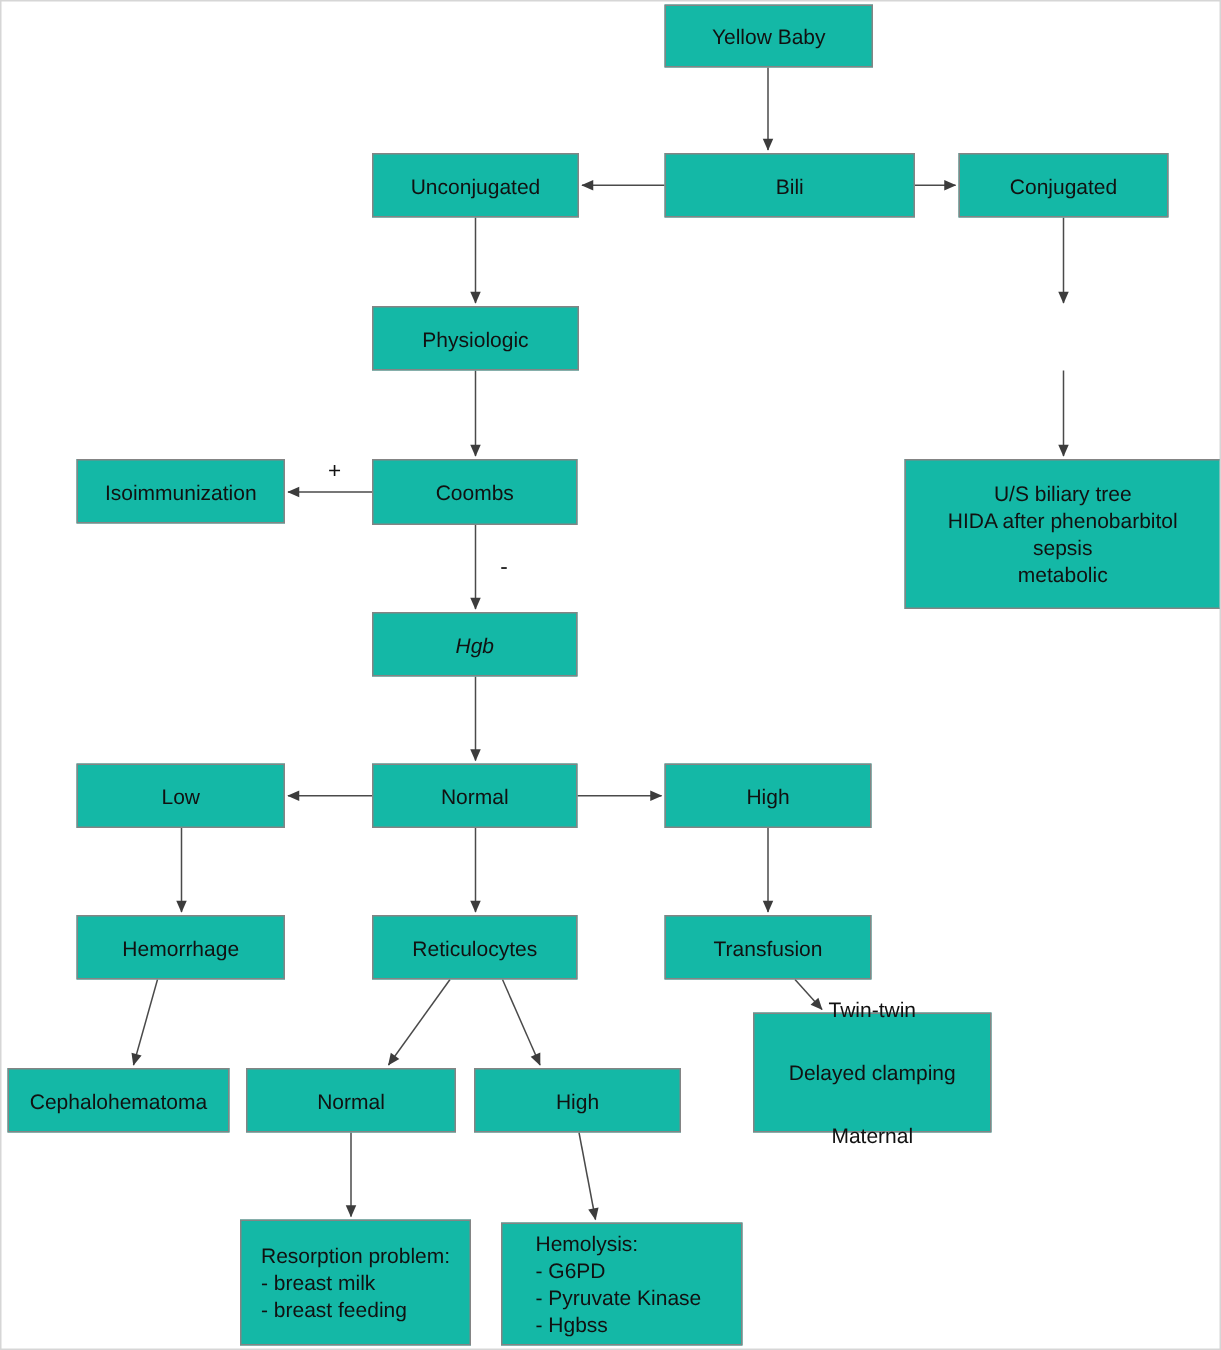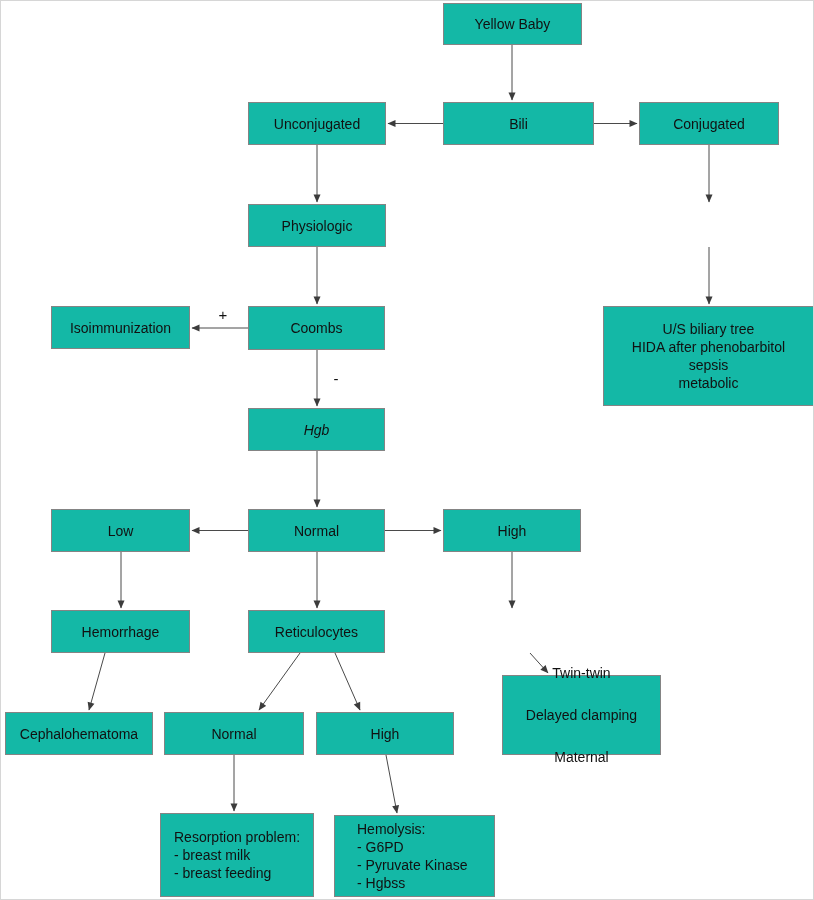--- a/index.html
+++ b/index.html
@@ -82,40 +82,41 @@
       <line x1="529" y1="652" x2="547" y2="672" marker-end="url(#arrow)"></line>
       <line x1="233" y1="754" x2="233" y2="810" marker-end="url(#arrow)"></line>
       <line x1="385" y1="754" x2="396" y2="812" marker-end="url(#arrow)"></line>
     </g>
   </svg>
 
   <span class="edge-label" style="left:222px; top:313px;">+</span>
   <span class="edge-label" style="left:335px; top:377px;">-</span>
 
   <div class="node" style="left:442px; top:2px;   width:139px; height:42px;">Yellow Baby</div>
-  <div class="node" style="left:442px; top:101px; width:151px; height:43px;">Bili</div>
+  <div class="node" style="left:442px; top:101px; width:167px; height:43px;">Bili</div>
   <div class="node" style="left:247px; top:101px; width:138px; height:43px;">Unconjugated</div>
   <div class="node" style="left:638px; top:101px; width:140px; height:43px;">Conjugated</div>
   <div class="node" style="left:247px; top:203px; width:138px; height:43px;">Physiologic</div>
   <div class="node" style="left:50px;  top:305px; width:139px; height:43px;">Isoimmunization</div>
   <div class="node" style="left:247px; top:305px; width:137px; height:44px;">Coombs</div>
 
   <div class="node" style="left:602px; top:305px; width:211px; height:100px;">
     <div>U/S biliary tree</div>
     <div>HIDA after phenobarbitol</div>
     <div>sepsis</div>
     <div>metabolic</div>
   </div>
 
   <div class="node" style="left:247px; top:407px; width:137px; height:43px;font-style:italic;">Hgb</div>
   <div class="node" style="left:50px;  top:508px; width:139px; height:43px;">Low</div>
   <div class="node" style="left:247px; top:508px; width:137px; height:43px;">Normal</div>
   <div class="node" style="left:442px; top:508px; width:138px; height:43px;">High</div>
   <div class="node" style="left:50px;  top:609px; width:139px; height:43px;">Hemorrhage</div>
   <div class="node" style="left:247px; top:609px; width:137px; height:43px;">Reticulocytes</div>
+  <div class="node" style="left:442px; top:609px; width:138px; height:43px;">Transfusion</div>
   <div class="node" style="left:4px;   top:711px; width:148px; height:43px;">Cephalohematoma</div>
   <div class="node" style="left:163px; top:711px; width:140px; height:43px;">Normal</div>
   <div class="node" style="left:315px; top:711px; width:138px; height:43px;">High</div>
 
   <div class="node" style="left:501px; top:674px; width:159px; height:80px;gap:24px;">
     <div>Twin-twin</div>
     <div>Delayed clamping</div>
     <div>Maternal</div>
   </div>
 

